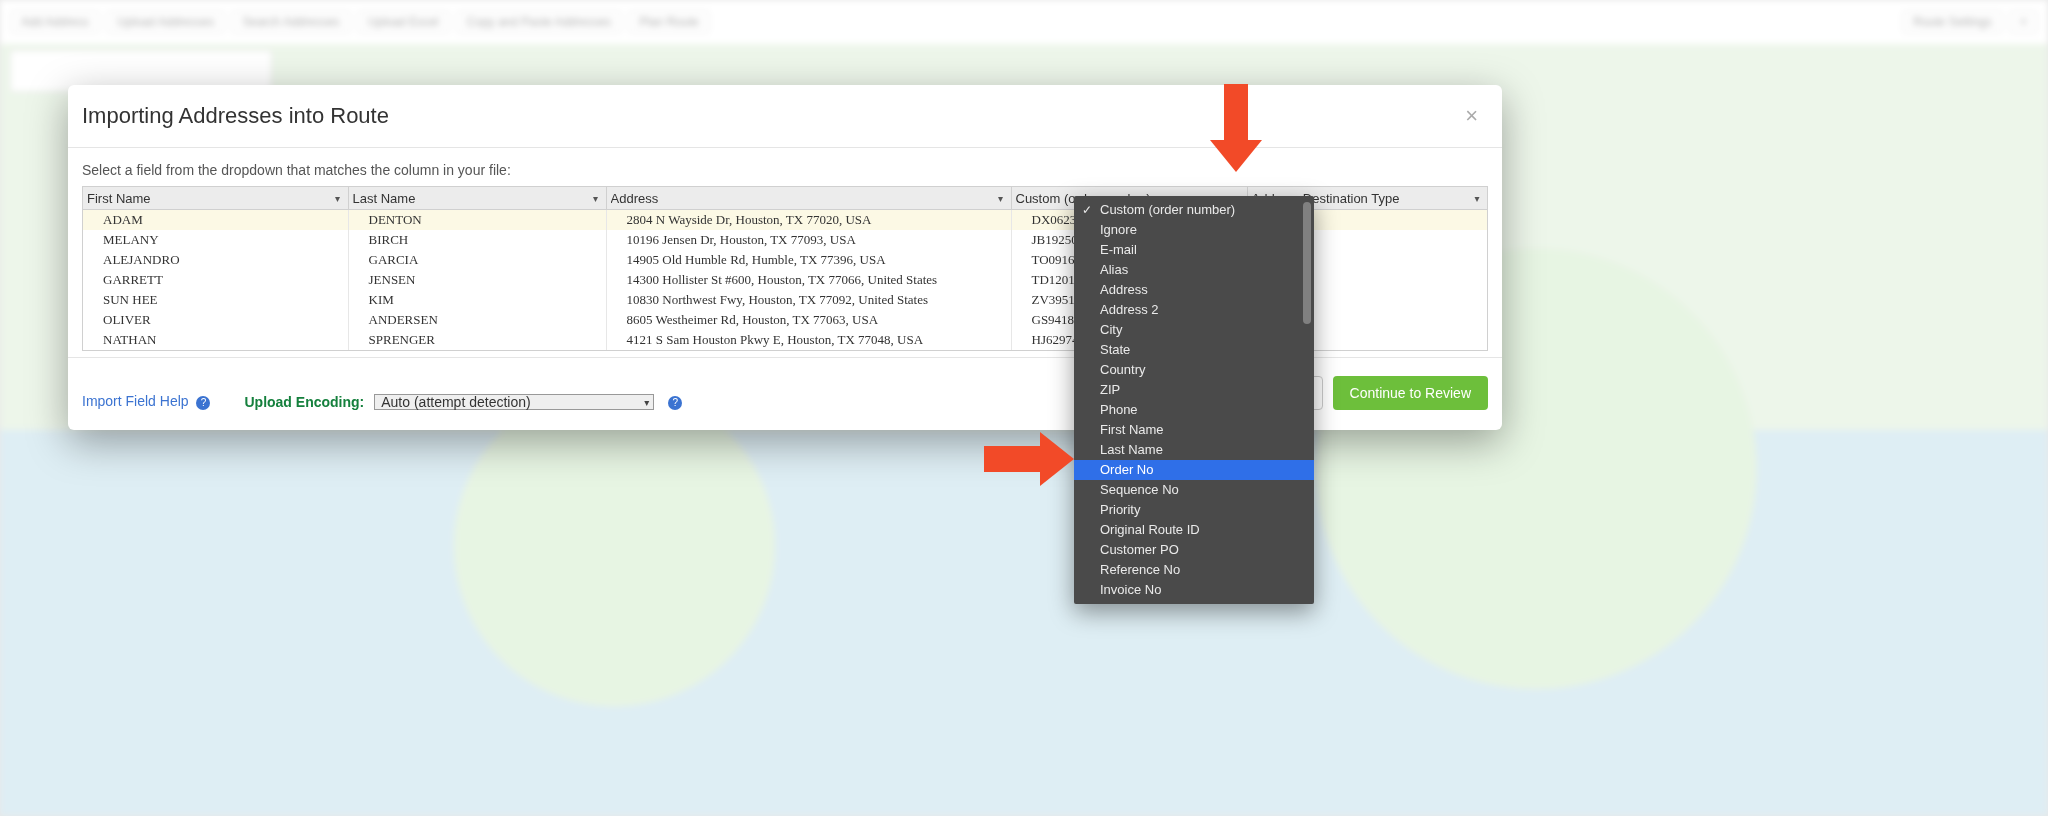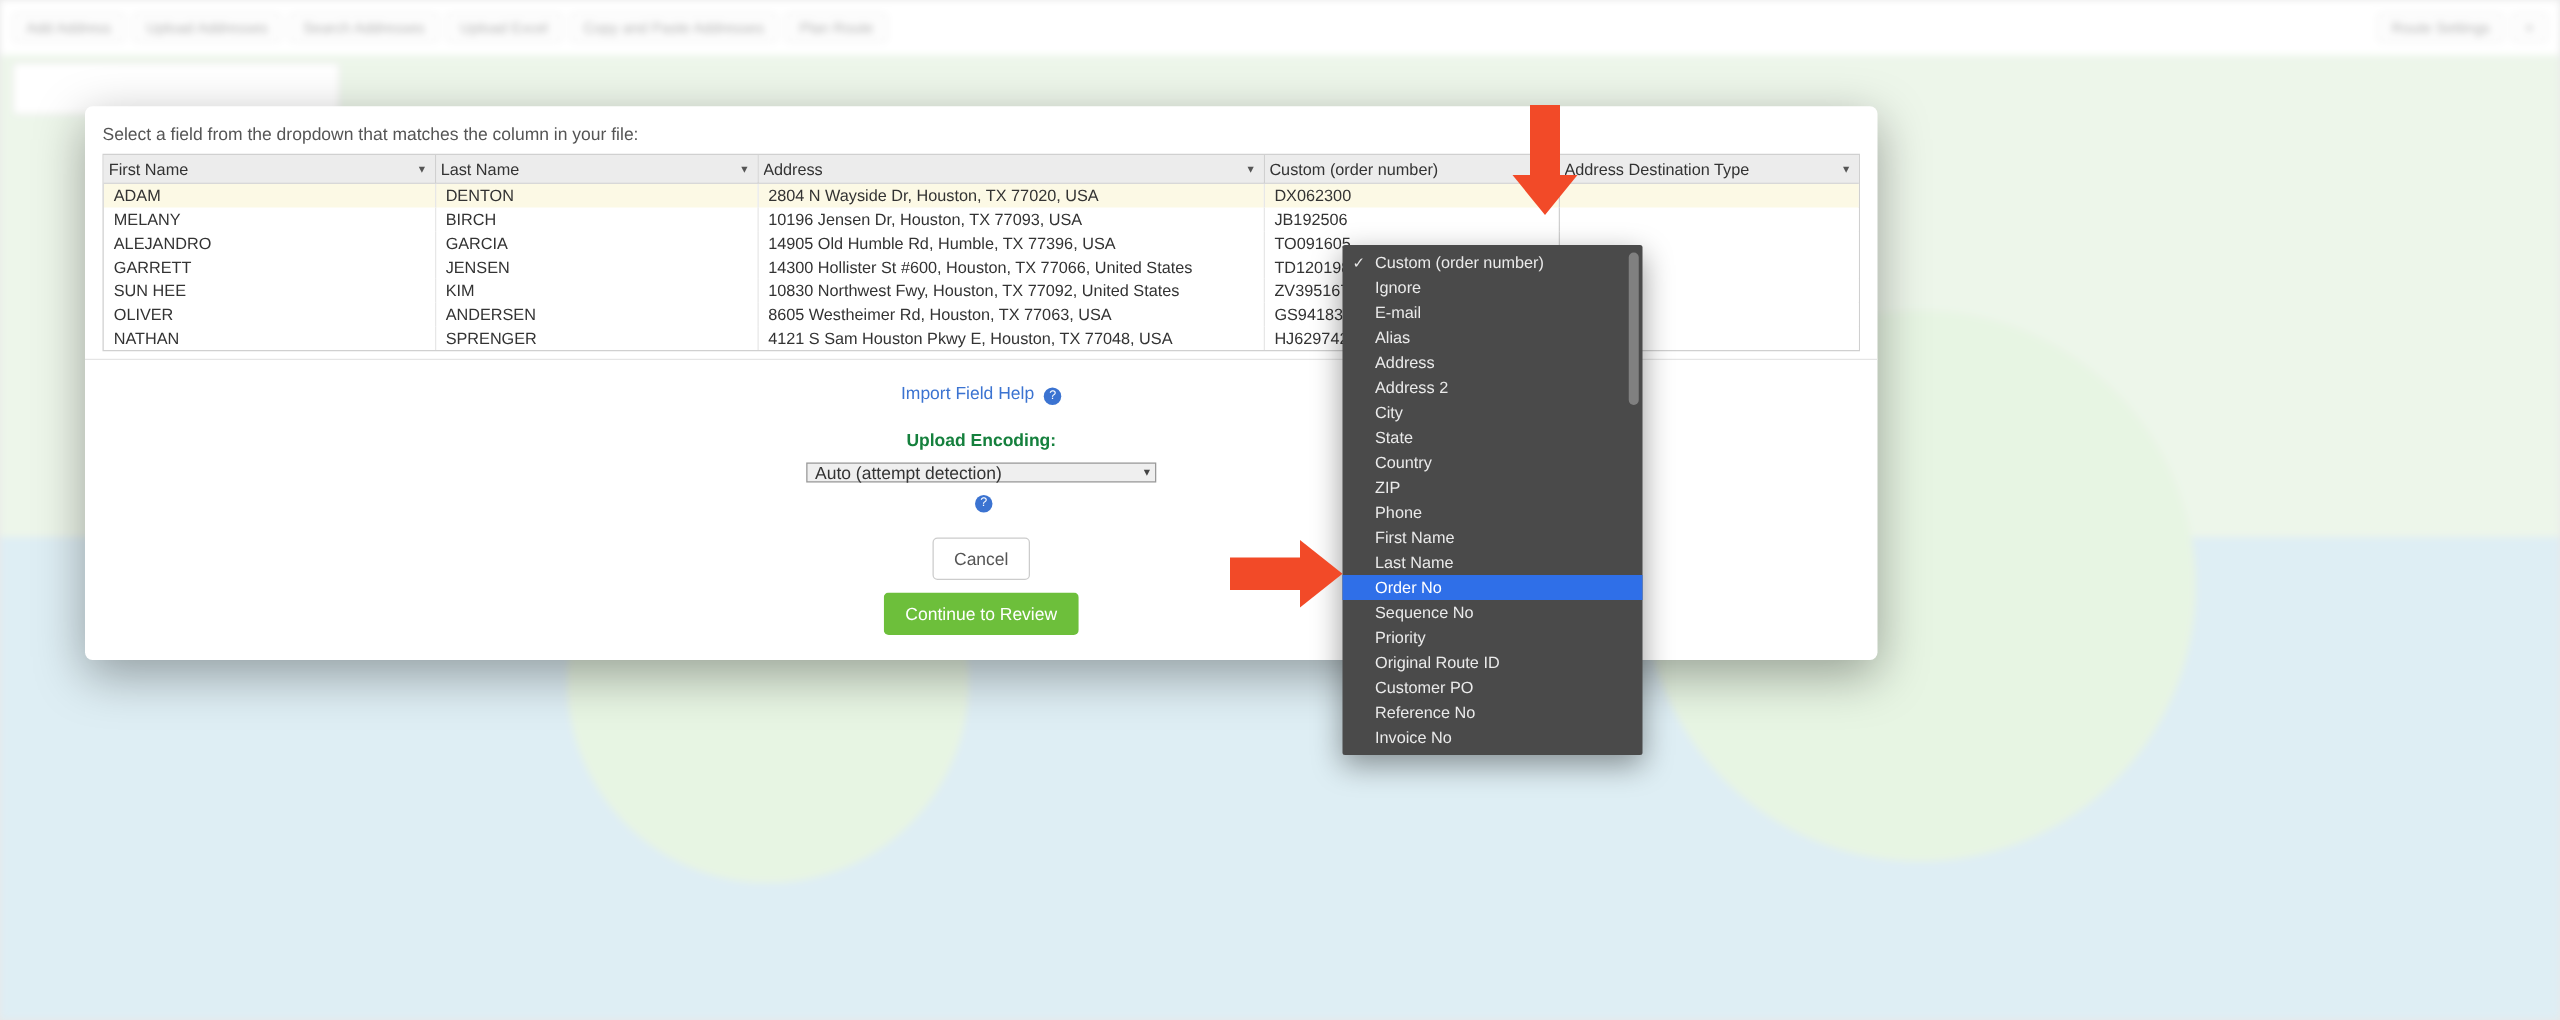--- a/index.html
+++ b/index.html
@@ -141,42 +141,42 @@
   .th-select .label { flex: 1; text-align: left; white-space: nowrap; overflow: hidden; }
   .th-caret {
     width: 12px; height: 12px;
     display: inline-flex;
     align-items: center; justify-content: center;
     color: #555;
     font-size: 10px;
   }
 
   table.preview td {
-    padding: 2px 8px;
+    padding: 2px 20px;
     border-right: 1px solid #e7e7e7;
     white-space: nowrap;
     overflow: hidden;
+    font-family: Liberation Serif, serif;
   }
   table.preview td:nth-child(4) { border-right: 1px solid #d0d0d0; } 
   table.preview td:last-child { border-right: none; }
   table.preview tbody tr:nth-child(odd)  td { background: #fff; }
   table.preview tbody tr:nth-child(even) td { background: #fff; }
   
   table.preview tbody tr:first-child td { background: #fcf9e5; }
 
   
   
 
   .modal-footer {
     border-top: 1px solid #e5e5e5;
     padding: 18px 14px 20px 14px;
     display: flex;
-    align-items: center;
+    align-items: flex-end;
     gap: 10px;
-    flex-direction: column;
   }
   .link {
     color: #3b73d1;
     cursor: pointer;
     text-decoration: none;
   }
   .help-bubble {
     display: inline-flex;
     width: 14px; height: 14px;
     align-items: center; justify-content: center;
@@ -329,20 +329,24 @@
     <span class="pill">Route Settings</span>
     <span class="pill">×</span>
   </div>
   <div class="bg-map"></div>
   <div class="bg-left"></div>
 </div>
 <div class="bg-overlay"></div>
 
 <div class="modal">
 
+  <div class="modal-header">
+    <h2 class="modal-title">Importing Addresses into Route</h2>
+    <span class="modal-close">×</span>
+  </div>
 
   <div class="modal-body">
     <p class="instruction">Select a field from the dropdown that matches the column in your file:</p>
 
     <div class="table-wrap">
       <table class="preview">
         <colgroup>
           <col class="col-fn">
             <col class="col-ln">
             <col class="col-ad">

